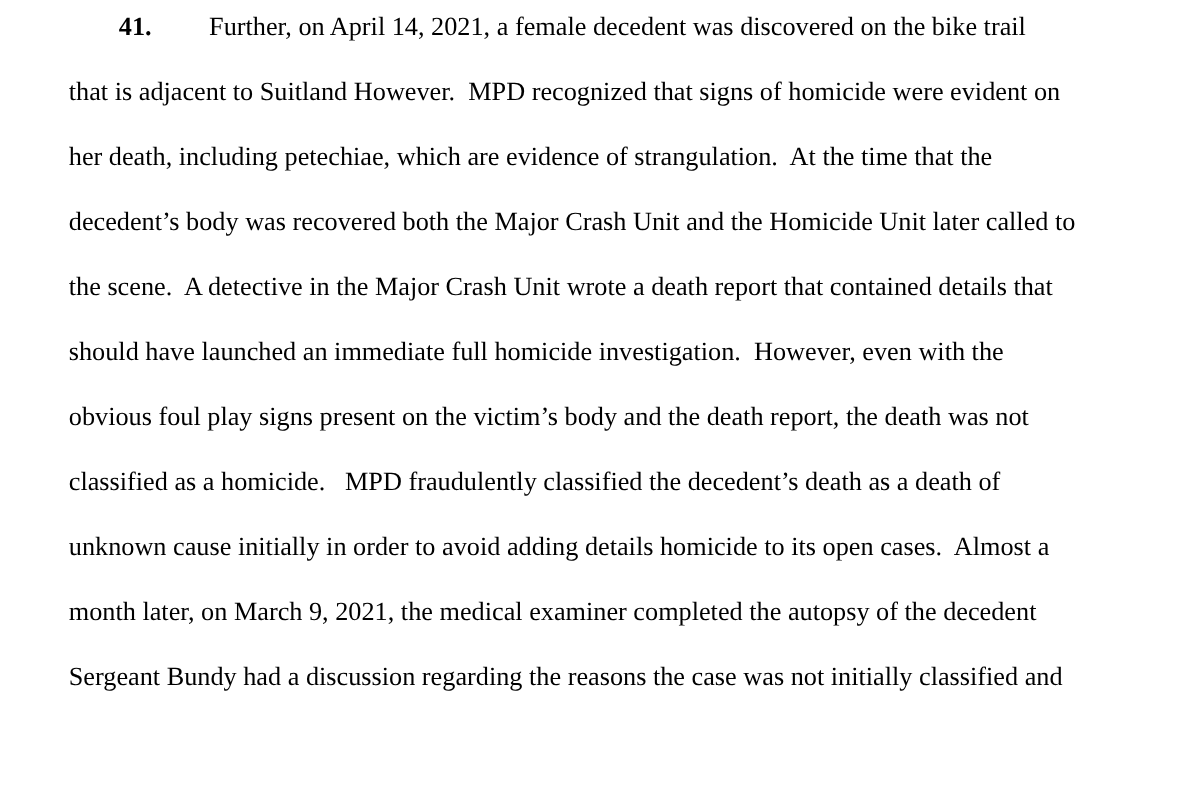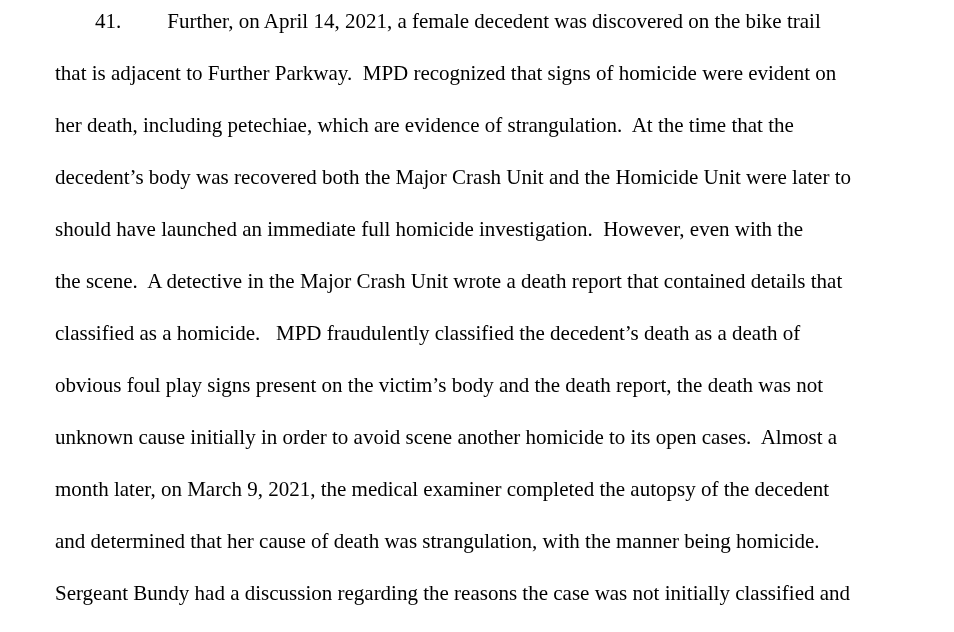--- a/index.html
+++ b/index.html
@@ -26,39 +26,39 @@
   .paragraph {
     margin-top: -5px;
   }
   .line {
     height: 52px;
     line-height: 52px;
     white-space: pre;   
   }
   .para-num {
     margin-left: 40px;  
+    font-weight: bold;
   }
   .tab-gap {
     display: inline-block;
     width: 46px;        
   }
 </style>
 </head>
 <body>
 
 <div class="doc-page">
   <div class="paragraph">
     <div class="line"><span class="para-num">41.</span><span class="tab-gap"></span><span class="line-text">Further, on April 14, 2021, a female decedent was discovered on the bike trail</span></div>
     <div class="lines-container">
-        <div class="line">that is adjacent to Further Parkway.  MPD recognized that signs of homicide were evident on</div>
+        <div class="line">that is adjacent to Suitland However.  MPD recognized that signs of homicide were evident on</div>
         <div class="line">her death, including petechiae, which are evidence of strangulation.  At the time that the</div>
-        <div class="line">decedent’s body was recovered both the Major Crash Unit and the Homicide Unit were later to</div>
+        <div class="line">decedent’s body was recovered both the Major Crash Unit and the Homicide Unit later called to</div>
+        <div class="line">the scene.  A detective in the Major Crash Unit wrote a death report that contained details that</div>
         <div class="line">should have launched an immediate full homicide investigation.  However, even with the</div>
-        <div class="line">the scene.  A detective in the Major Crash Unit wrote a death report that contained details that</div>
+        <div class="line">obvious foul play signs present on the victim’s body and the death report, the death was not</div>
         <div class="line">classified as a homicide.   MPD fraudulently classified the decedent’s death as a death of</div>
-        <div class="line">obvious foul play signs present on the victim’s body and the death report, the death was not</div>
-        <div class="line">unknown cause initially in order to avoid scene another homicide to its open cases.  Almost a</div>
+        <div class="line">unknown cause initially in order to avoid adding details homicide to its open cases.  Almost a</div>
         <div class="line">month later, on March 9, 2021, the medical examiner completed the autopsy of the decedent</div>
-        <div class="line">and determined that her cause of death was strangulation, with the manner being homicide.</div>
         <div class="line">Sergeant Bundy had a discussion regarding the reasons the case was not initially classified and</div>
       </div>
   </div>
 </div>
 
 </body></html>

